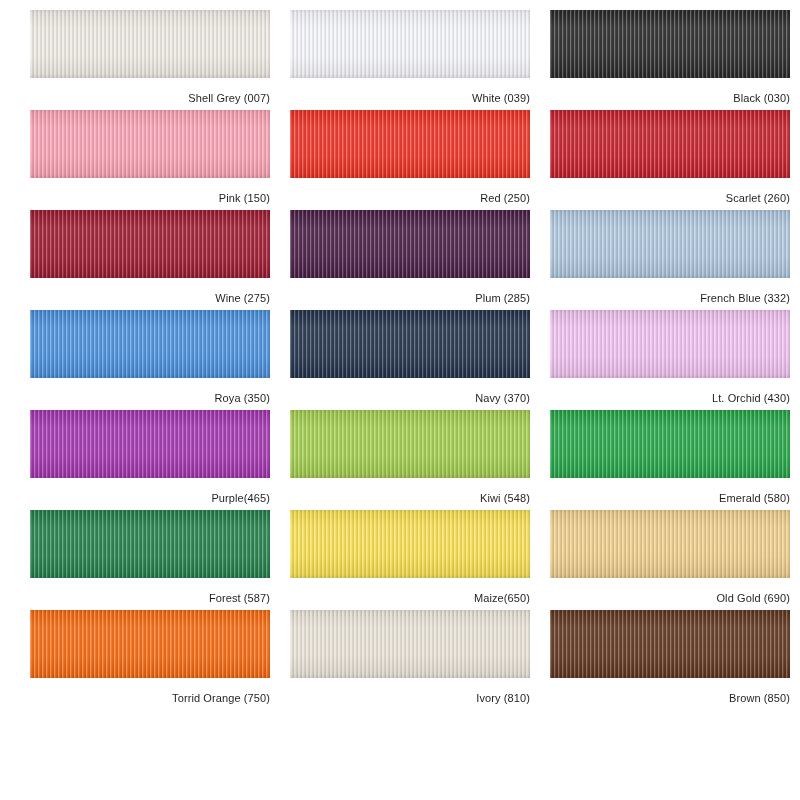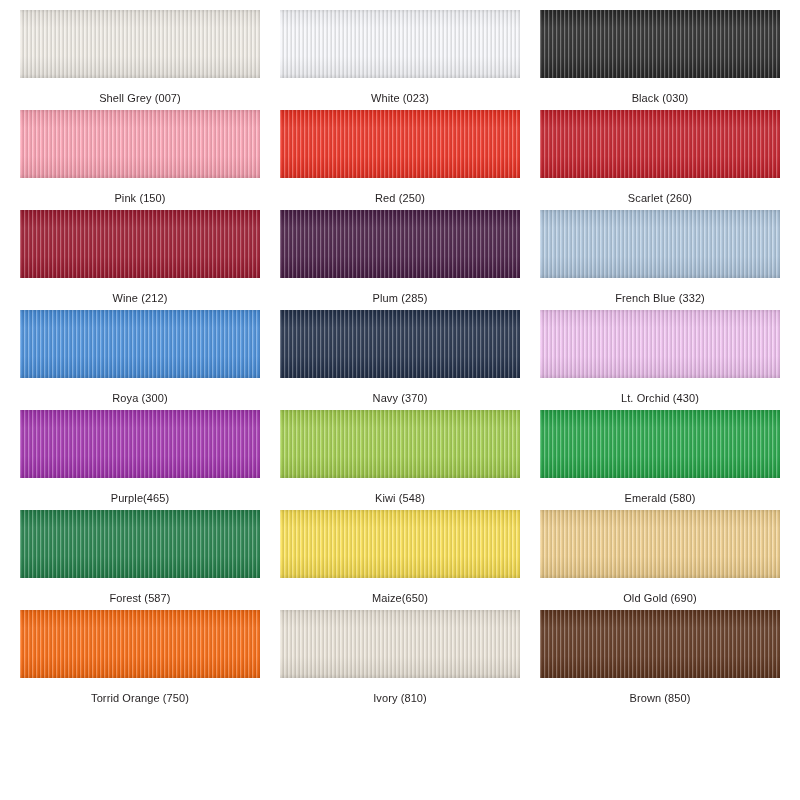--- a/index.html
+++ b/index.html
@@ -24,21 +24,21 @@
     box-sizing: border-box;
     width: 800px;
   }
 
   .swatch-cell {
     position: relative;
     width: 260px;
     height: 100px;
     display: flex;
     flex-direction: column;
-    align-items: center;
+    align-items: flex-end;
   }
 
   .ribbon {
     position: relative;
     width: 240px;
     height: 68px;
     overflow: hidden;
     box-sizing: border-box;
   }
 
@@ -97,21 +97,21 @@
         <div class="rib-texture"></div>
         <div class="rib-shade"></div>
       </div>
       <div class="swatch-label" style="color: rgb(35, 31, 32);">Shell Grey (007)</div>
     </div>
     <div class="swatch-cell">
       <div class="ribbon" style="background: rgb(246, 247, 251);">
         <div class="rib-texture"></div>
         <div class="rib-shade"></div>
       </div>
-      <div class="swatch-label" style="color: rgb(35, 31, 32);">White (023)</div>
+      <div class="swatch-label" style="color: rgb(35, 31, 32);">White (039)</div>
     </div>
     <div class="swatch-cell">
       <div class="ribbon" style="background: rgb(43, 43, 43);">
         <div class="rib-texture"></div>
         <div class="rib-shade"></div>
       </div>
       <div class="swatch-label" style="color: rgb(35, 31, 32);">Black (030)</div>
     </div>
     <div class="swatch-cell">
       <div class="ribbon" style="background: rgb(252, 163, 180);">
@@ -132,42 +132,42 @@
         <div class="rib-texture"></div>
         <div class="rib-shade"></div>
       </div>
       <div class="swatch-label" style="color: rgb(35, 31, 32);">Scarlet (260)</div>
     </div>
     <div class="swatch-cell">
       <div class="ribbon" style="background: rgb(158, 27, 49);">
         <div class="rib-texture"></div>
         <div class="rib-shade"></div>
       </div>
-      <div class="swatch-label" style="color: rgb(35, 31, 32);">Wine (212)</div>
+      <div class="swatch-label" style="color: rgb(35, 31, 32);">Wine (275)</div>
     </div>
     <div class="swatch-cell">
       <div class="ribbon" style="background: rgb(74, 31, 71);">
         <div class="rib-texture"></div>
         <div class="rib-shade"></div>
       </div>
       <div class="swatch-label" style="color: rgb(35, 31, 32);">Plum (285)</div>
     </div>
     <div class="swatch-cell">
       <div class="ribbon" style="background: rgb(175, 199, 222);">
         <div class="rib-texture"></div>
         <div class="rib-shade"></div>
       </div>
       <div class="swatch-label" style="color: rgb(35, 31, 32);">French Blue (332)</div>
     </div>
     <div class="swatch-cell">
       <div class="ribbon" style="background: rgb(74, 144, 220);">
         <div class="rib-texture"></div>
         <div class="rib-shade"></div>
       </div>
-      <div class="swatch-label" style="color: rgb(35, 31, 32);">Roya (300)</div>
+      <div class="swatch-label" style="color: rgb(35, 31, 32);">Roya (350)</div>
     </div>
     <div class="swatch-cell">
       <div class="ribbon" style="background: rgb(36, 50, 75);">
         <div class="rib-texture"></div>
         <div class="rib-shade"></div>
       </div>
       <div class="swatch-label" style="color: rgb(35, 31, 32);">Navy (370)</div>
     </div>
     <div class="swatch-cell">
       <div class="ribbon" style="background: rgb(240, 194, 240);">

